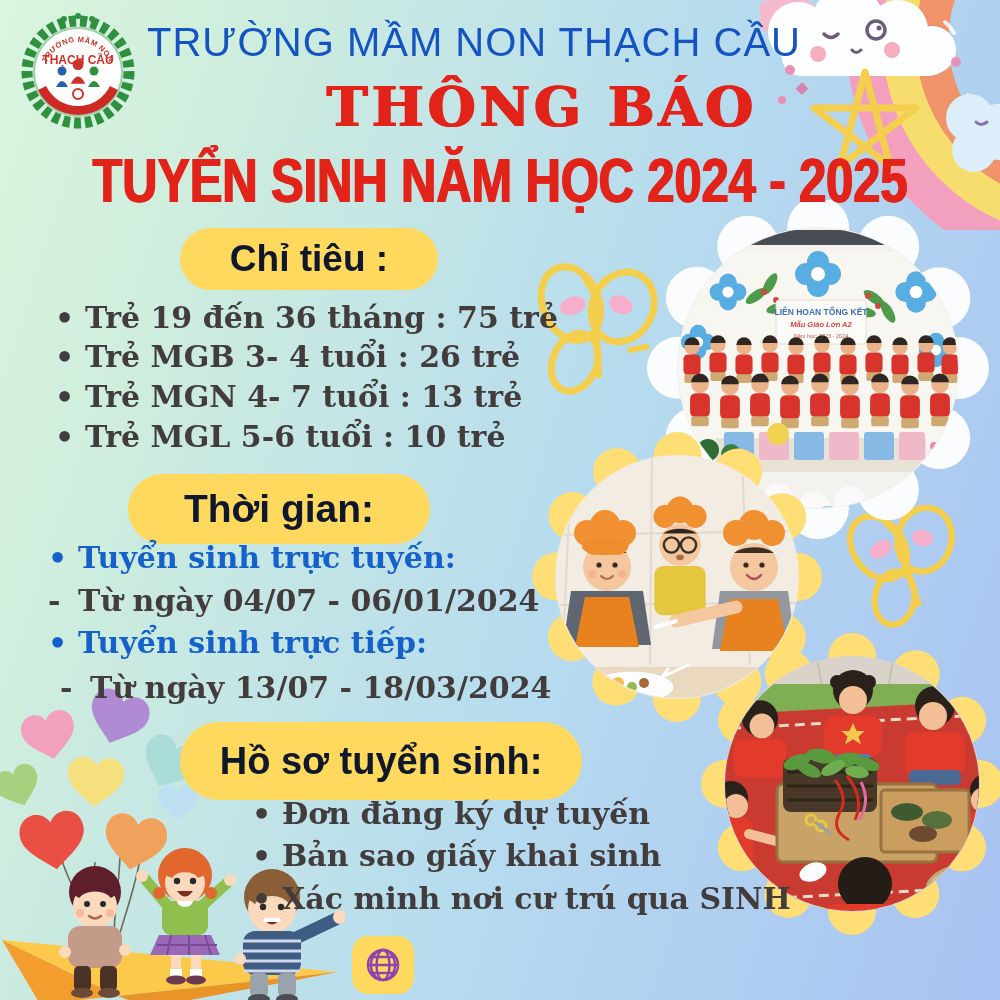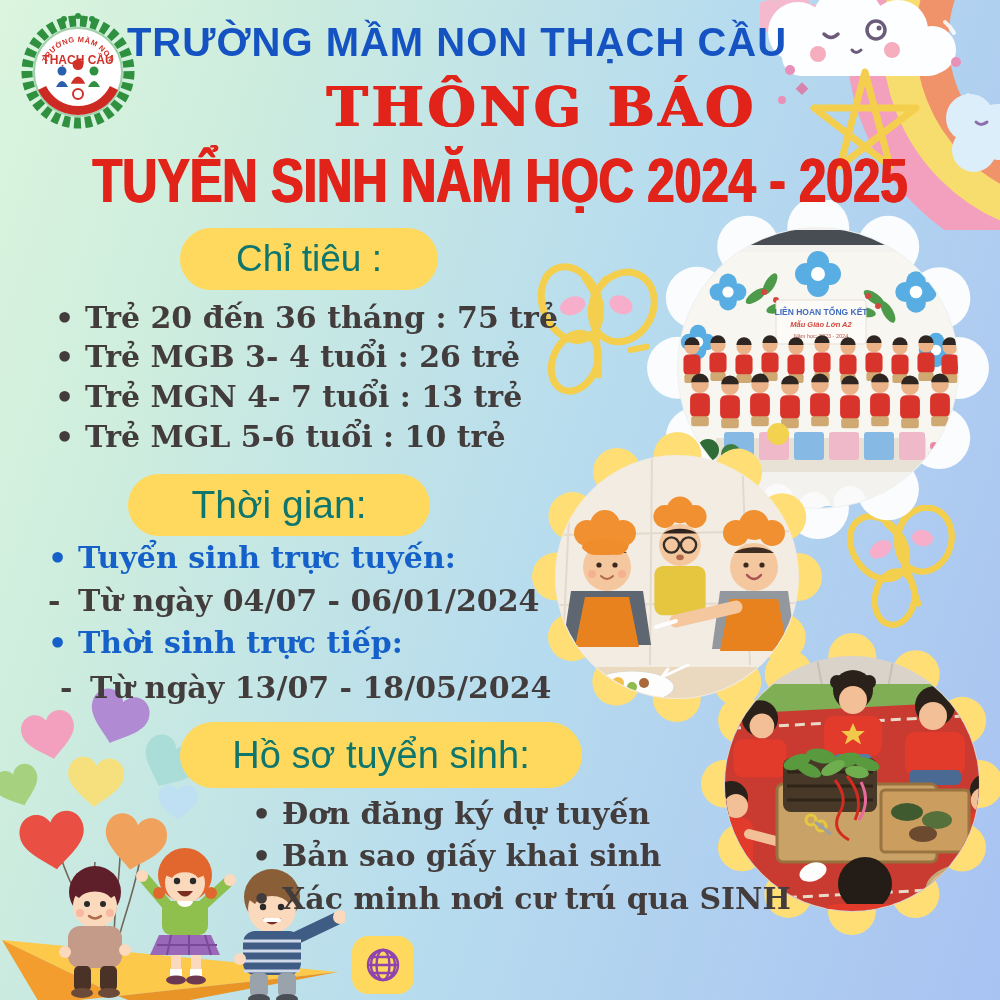--- a/index.html
+++ b/index.html
@@ -3,35 +3,35 @@
 <meta charset="utf-8">
 <style>
   html,body{margin:0;padding:0;}
   .poster{
     position:relative;width:1000px;height:1000px;overflow:hidden;
     background:linear-gradient(108deg,#dbf5de 0%,#cfeedd 18%,#b7dcee 55%,#a8c2f2 100%);
     font-family:"Liberation Sans",sans-serif;
   }
   .layer{position:absolute;}
   
-  .school-name{top:20px;left:107px;width:700px;text-align:center;
-    font-size:40px;font-weight:bold;color:#1553c2;letter-spacing:1px;z-index:6;}
+  .school-name{top:20px;left:124px;width:700px;text-align:center;
+    font-size:40px;font-weight:normal;color:#1553c2;letter-spacing:1px;z-index:6;}
   .thong-bao{top:74px;left:0;width:1000px;text-align:center;z-index:6;
     font-family:"DejaVu Serif",serif;font-weight:bold;font-size:55px;color:#e2231a;
     letter-spacing:4px;text-shadow:1px 0 #e2231a,-1px 0 #e2231a;padding-left:42px;}
   .tuyen-sinh{top:146px;left:0;width:1000px;text-align:center;z-index:6;
     font-weight:bold;font-size:58px;color:#e2231a;white-space:nowrap;
     transform:scale(0.84,1.08);transform-origin:50% 50%;
     text-shadow:1px 0 #e2231a,-1px 0 #e2231a;}
   
   .pill{background:#ffd95e;border-radius:40px;display:flex;align-items:center;
-    justify-content:center;color:#0f766e;font-weight:normal;z-index:6;white-space:nowrap;}
+    justify-content:center;color:#0f172a;font-weight:bold;z-index:6;white-space:nowrap;}
   #pill-quota{left:180px;top:228px;width:258px;height:62px;font-size:37px;}
-  #pill-time{left:128px;top:474px;width:302px;height:62px;font-size:39px;}
-  #pill-docs{left:180px;top:722px;width:402px;height:66px;font-size:38px;}
+  #pill-time{left:128px;top:474px;width:302px;height:70px;font-size:39px;}
+  #pill-docs{left:180px;top:722px;width:402px;height:78px;font-size:38px;}
   
   .li{position:absolute;font-family:"DejaVu Serif",serif;font-weight:bold;
     font-size:30px;color:#433c3c;white-space:nowrap;z-index:6;display:flex;}
   .li .b{display:inline-block;width:30px;}
   .li.blue{color:#1661c9;}
   .q0{left:55px;top:300px;} .q1{left:55px;top:339px;}
   .q2{left:55px;top:379px;} .q3{left:55px;top:419px;}
   .t0{left:48px;top:540px;} .t1{left:48px;top:583px;}
   .t2{left:48px;top:625px;} .t3{left:60px;top:670px;}
   .d0{left:252px;top:796px;} .d1{left:252px;top:838px;} .d2{left:252px;top:881px;}
@@ -530,21 +530,21 @@
       <rect x="-22" y="46" width="18" height="24" rx="5" fill="#9aa2ac"></rect>
       <rect x="6" y="46" width="18" height="24" rx="5" fill="#9aa2ac"></rect>
       <ellipse cx="-13" cy="72" rx="11" ry="5" fill="#4a4f55"></ellipse>
         <ellipse cx="15" cy="72" rx="11" ry="5" fill="#4a4f55"></ellipse>
     </g>
   </svg>
 
   <div class="layer pill" id="pill-quota">Chỉ tiêu :</div>
   <div class="li q0">
     <span class="b">•</span>
-    <span>Trẻ 20 đến 36 tháng : 75 trẻ</span>
+    <span>Trẻ 19 đến 36 tháng : 75 trẻ</span>
     </div>
   <div class="li q1">
     <span class="b">•</span>
     <span>Trẻ MGB 3- 4 tuổi : 26 trẻ</span>
     </div>
   <div class="li q2">
     <span class="b">•</span>
     <span>Trẻ MGN 4- 7 tuổi : 13 trẻ</span>
     </div>
   <div class="li q3">
@@ -556,25 +556,25 @@
   <div class="li blue t0">
     <span class="b">•</span>
     <span>Tuyển sinh trực tuyến:</span>
     </div>
   <div class="li t1">
     <span class="b">-</span>
     <span>Từ ngày 04/07 - 06/01/2024</span>
     </div>
   <div class="li blue t2">
     <span class="b">•</span>
-    <span>Thời sinh trực tiếp:</span>
+    <span>Tuyển sinh trực tiếp:</span>
     </div>
   <div class="li t3">
     <span class="b">-</span>
-    <span>Từ ngày 13/07 - 18/05/2024</span>
+    <span>Từ ngày 13/07 - 18/03/2024</span>
     </div>
 
   <div class="layer pill" id="pill-docs">Hồ sơ tuyển sinh:</div>
   <div class="li d0">
     <span class="b">•</span>
     <span>Đơn đăng ký dự tuyến</span>
     </div>
   <div class="li d1">
     <span class="b">•</span>
     <span>Bản sao giấy khai sinh</span>

